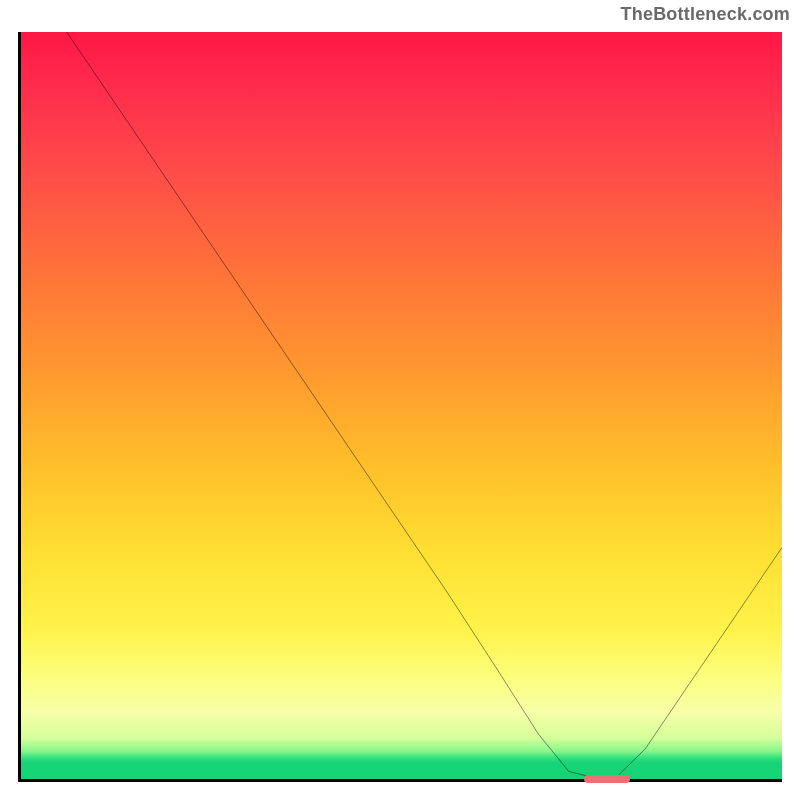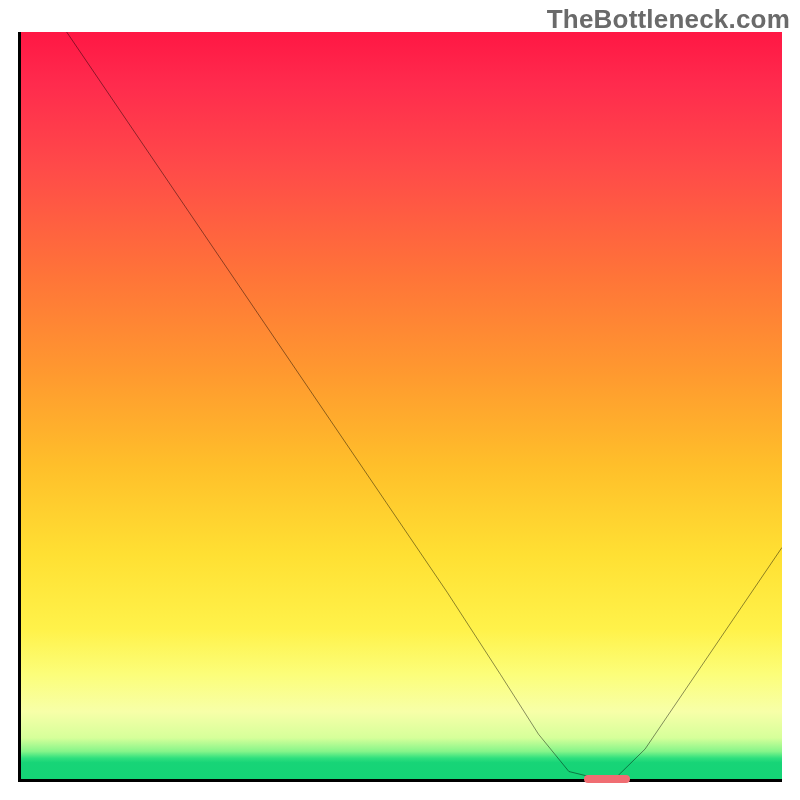--- a/index.html
+++ b/index.html
@@ -14,21 +14,21 @@
   .container {
     position: relative;
     width: 800px;
     height: 800px;
   }
   
   .watermark {
     position: absolute;
     top: 4px;
     right: 10px;
-    font-size: 26px;
+    font-size: 18px;
     font-weight: 600;
     color: #6a6a6a;
     letter-spacing: 0.2px;
     z-index: 30;
   }
   
   .plot {
     position: absolute;
     left: 18px;
     top: 32px;

